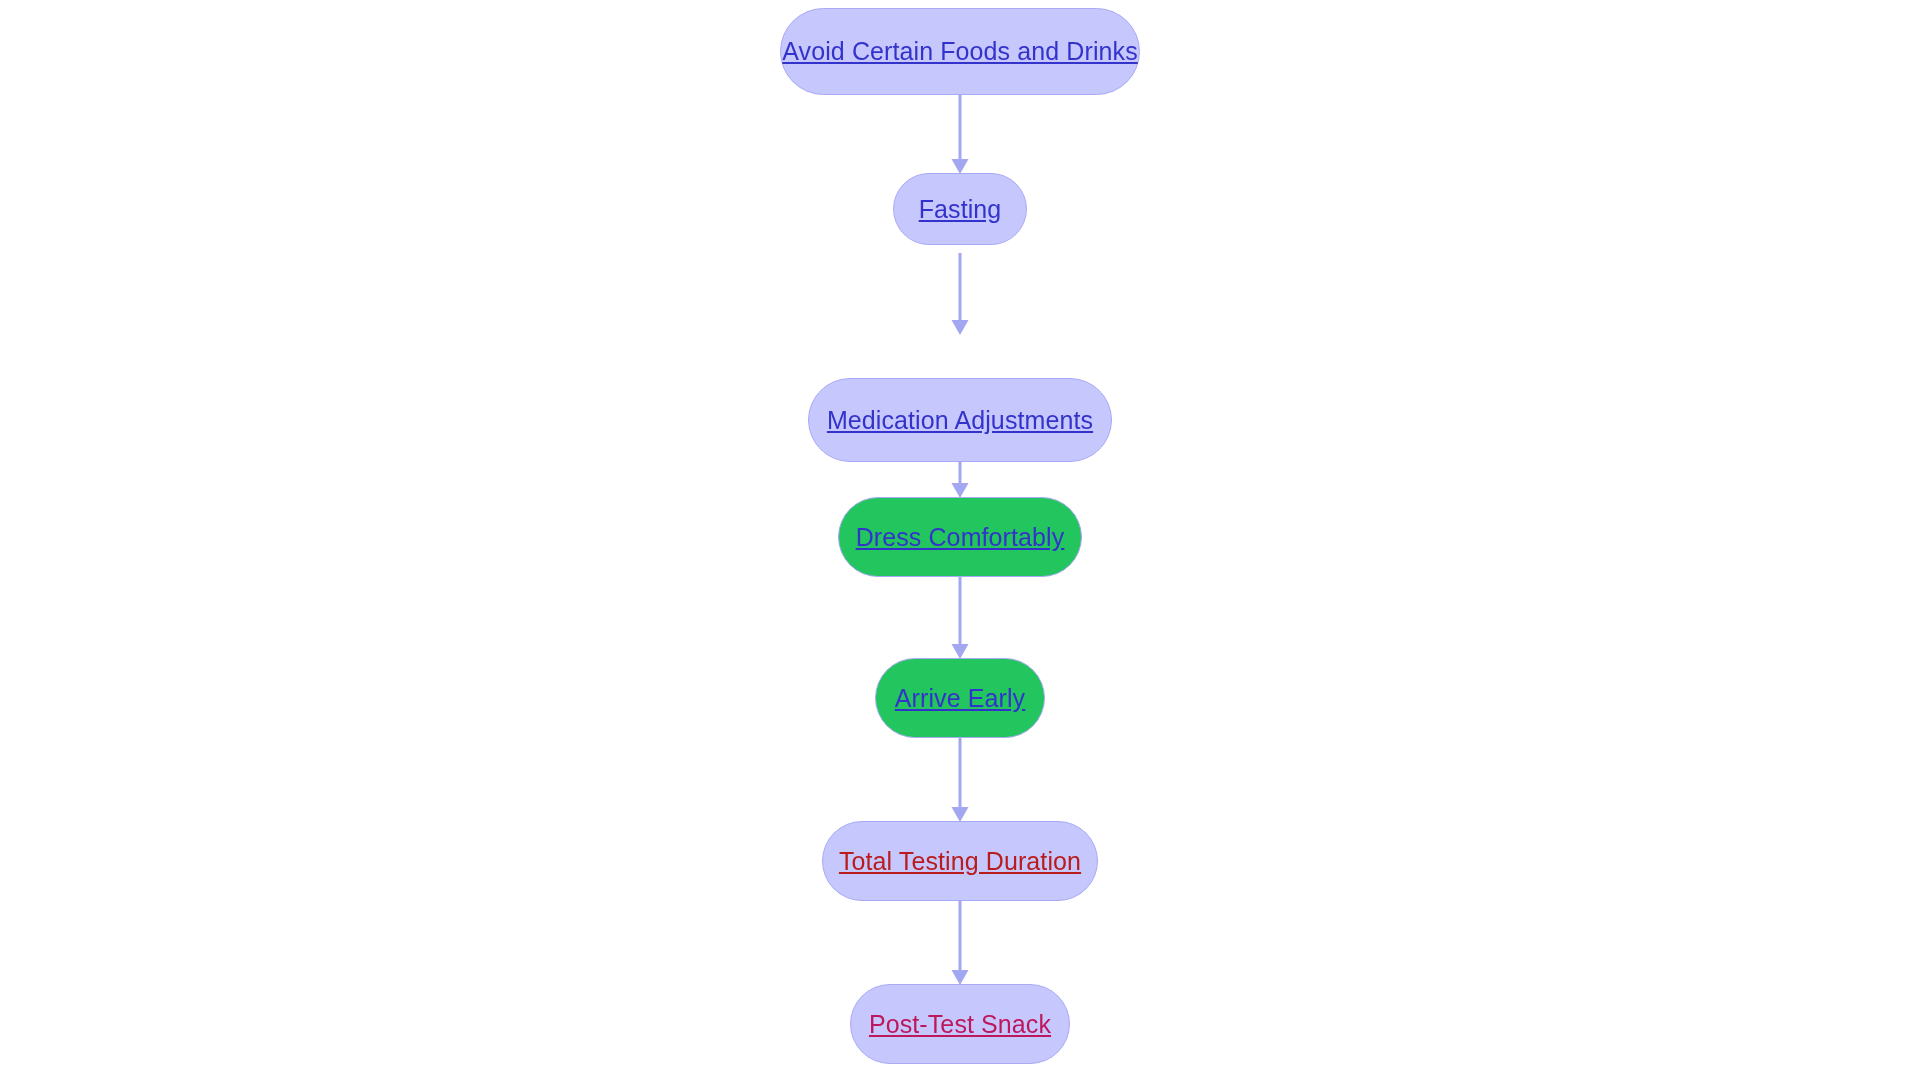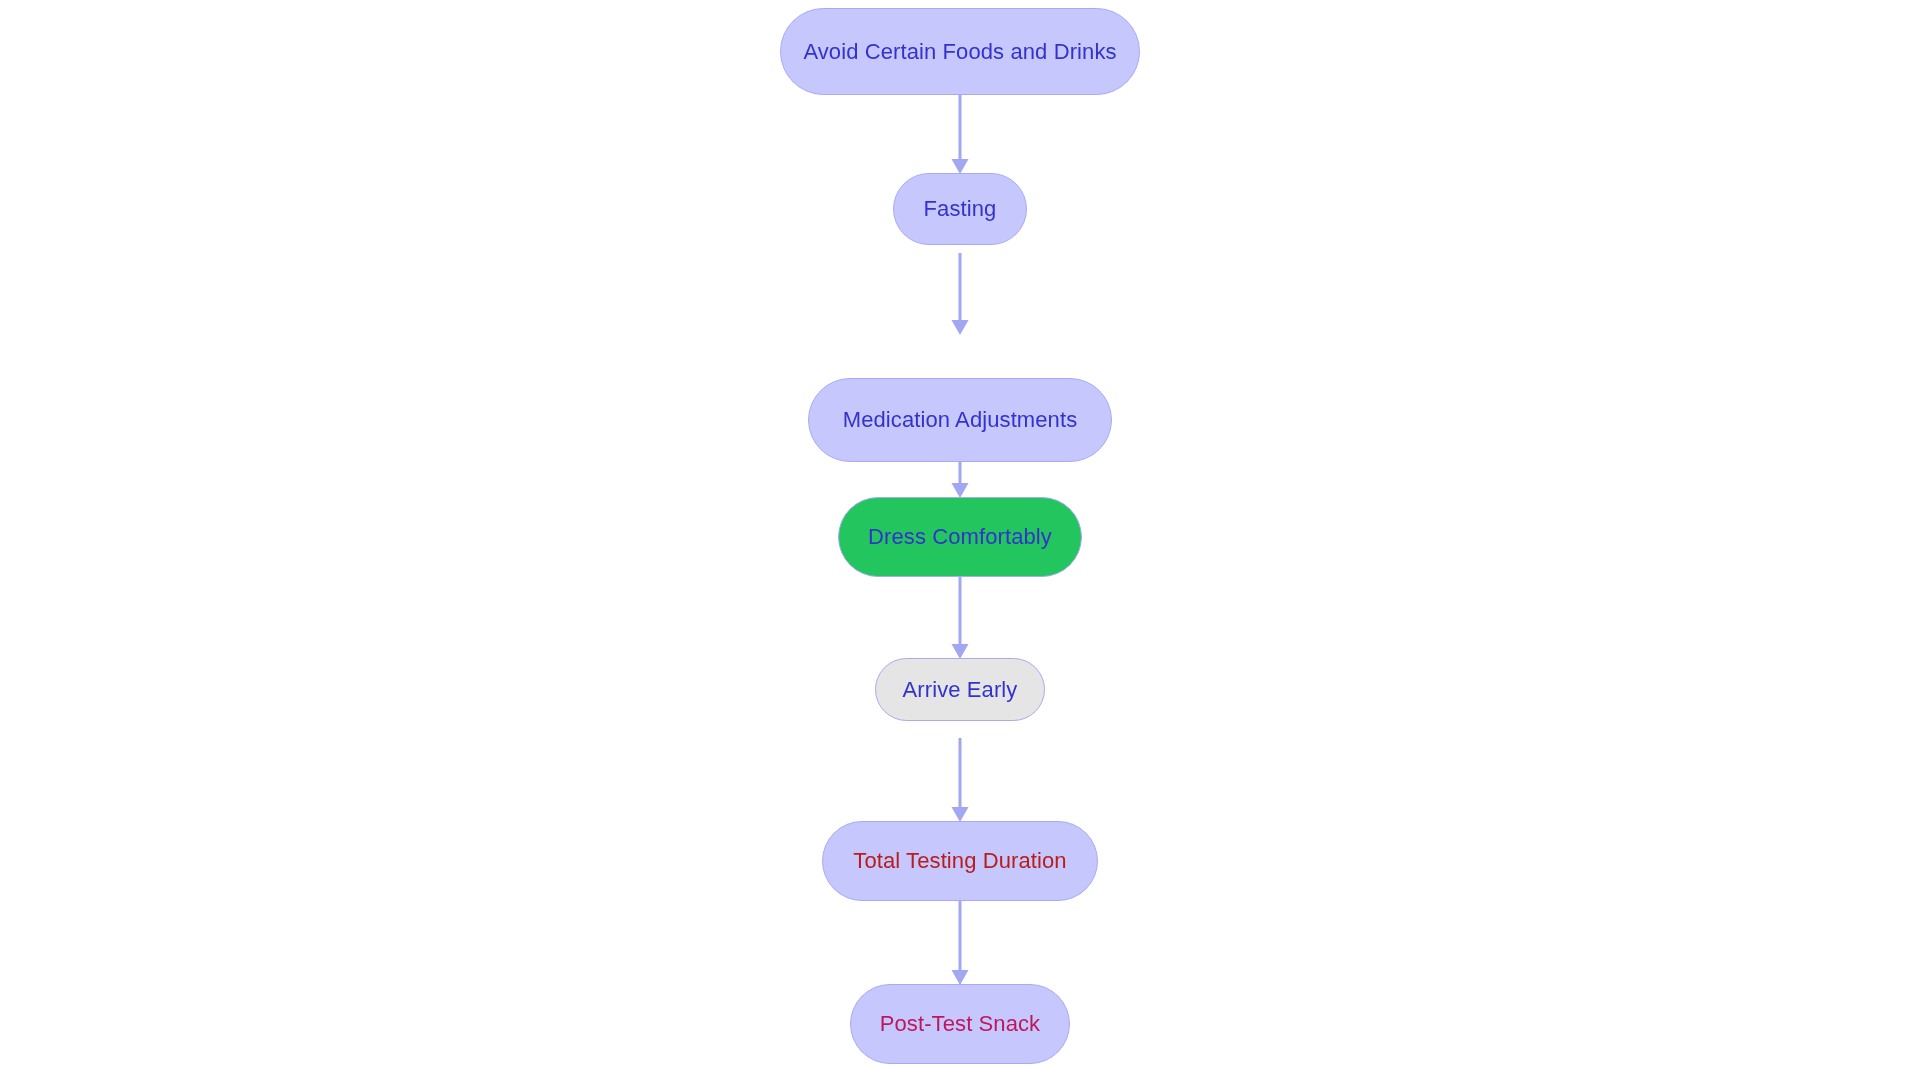--- a/index.html
+++ b/index.html
@@ -34,25 +34,26 @@
     align-items: center;
     justify-content: center;
     background: #c6c7fd;
     border: 1.6px solid #a8aaf5;
     border-radius: 999px;
     transform: translateX(-50%);
   }
   .flow-node-label {
     color: #3333cc;
     font-family: "Liberation Sans", sans-serif;
-    font-size: 22px;
+    font-size: 25px;
     font-weight: 400;
     letter-spacing: 0.1px;
     white-space: nowrap;
     line-height: 1;
+    text-decoration: underline;
   }
 </style>
 </head>
 <body style="background: rgb(255, 255, 255);">
 
 <div id="flowchart-canvas" style="background: rgb(255, 255, 255);">
 
   <svg id="edge-layer" width="1920" height="1083" viewBox="0 0 1920 1083" xmlns="http://www.w3.org/2000/svg">
       <g>
         <line x1="960" y1="95" x2="960" y2="160" stroke="#a3a6f0" stroke-width="3"></line>
@@ -86,21 +87,21 @@
       </div>
       <div class="flow-node" style="left: 960px; top: 173px; width: 134px; height: 72px; background: rgb(198, 199, 253); border-color: rgb(168, 170, 245);">
         <span class="flow-node-label" style="color: rgb(51, 51, 204);">Fasting</span>
       </div>
       <div class="flow-node" style="left: 960px; top: 334px; width: 304px; height: 84px; background: rgb(198, 199, 253); border-color: rgb(168, 170, 245); margin-top: 44px;">
         <span class="flow-node-label" style="color: rgb(51, 51, 204);">Medication Adjustments</span>
       </div>
       <div class="flow-node" style="left: 960px; top: 497px; width: 244px; height: 80px; background: #22c55e; border-color: rgb(168, 170, 245);">
         <span class="flow-node-label" style="color: rgb(51, 51, 204);">Dress Comfortably</span>
       </div>
-      <div class="flow-node" style="left: 960px; top: 658px; width: 170px; height: 63px; background: #e5e5e5; border-color: rgb(168, 170, 245);">
+      <div class="flow-node" style="left: 960px; top: 658px; width: 170px; height: 80px; background: #22c55e; border-color: rgb(168, 170, 245);">
         <span class="flow-node-label" style="color: rgb(51, 51, 204);">Arrive Early</span>
       </div>
       <div class="flow-node" style="left: 960px; top: 821px; width: 276px; height: 80px; background: rgb(198, 199, 253); border-color: rgb(168, 170, 245);">
         <span class="flow-node-label" style="color: #b91c1c;">Total Testing Duration</span>
       </div>
       <div class="flow-node" style="left: 960px; top: 984px; width: 220px; height: 80px; background: rgb(198, 199, 253); border-color: rgb(168, 170, 245);">
         <span class="flow-node-label" style="color: #be185d;">Post-Test Snack</span>
       </div>
     </div>
 

